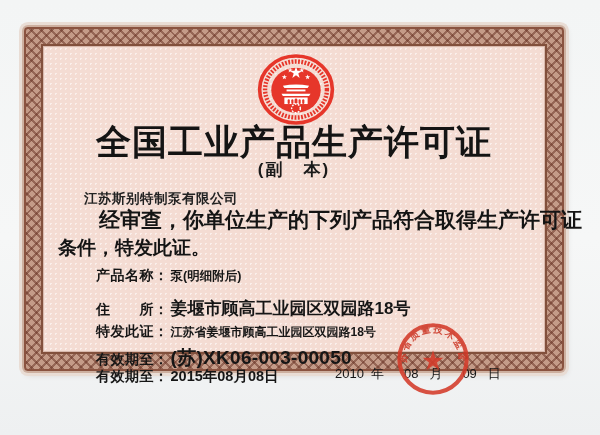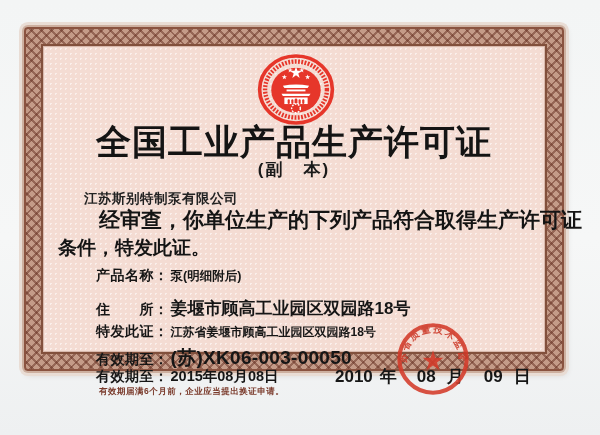--- a/index.html
+++ b/index.html
@@ -43,21 +43,21 @@
   .frow{left:53px;white-space:nowrap;color:#161616;}
   .frow .flabel{font-size:14px;font-weight:bold;letter-spacing:.5px;}
   .frow .fvalue{font-weight:bold;margin-left:2px;}
   .row0{top:220px;} .row0 .fvalue{font-size:12.5px;}
   .row1{top:251px;} .row1 .fvalue{font-size:17px;}
   .row2{top:276px;} .row2 .fvalue{font-size:12px;}
   .row3{top:299px;} .row3 .fvalue{font-size:19px;letter-spacing:.3px;}
   .row4{top:321px;text-align:right;} .row4 .fvalue{font-size:14.5px;}
   .footnote{left:56px;top:340px;font-size:8.5px;font-weight:600;color:#7a3a2b;letter-spacing:.5px;}
   .dateline{
-    left:292px;top:319px;font-size:17px;font-weight:bold;color:#161616;white-space:nowrap;
+    left:292px;top:319px;font-size:13px;font-weight:normal;color:#161616;white-space:nowrap;
   }
   .dateline span{display:inline-block;}
   .d-year{margin-right:7px;} .d-yu{margin-right:20px;} .d-month{margin-right:11px;}
   .d-mu{margin-right:20px;} .d-day{margin-right:11px;}
   .seal{left:353px;top:276px;width:74px;height:74px;opacity:.88;}
   .seal text{font-family:"Liberation Sans","DejaVu Sans",sans-serif;font-weight:bold;}
 </style>
 </head>
 <body>
 
@@ -103,21 +103,20 @@
     <div class="abs frow row2">
       <span class="flabel">特发此证：</span><span class="fvalue">江苏省姜堰市顾高工业园区双园路18号</span>
     </div>
     <div class="abs frow row3">
       <span class="flabel">有效期至：</span><span class="fvalue">(苏)XK06-003-00050</span>
     </div>
     <div class="abs frow row4">
       <span class="flabel">有效期至：</span><span class="fvalue">2015年08月08日</span>
     </div>
 
-    <div class="abs footnote">有效期届满6个月前，企业应当提出换证申请。</div>
 
     <div class="abs dateline">
       <span class="d-year">2010</span><span class="d-yu">年</span><span class="d-month">08</span><span class="d-mu">月</span><span class="d-day">09</span><span>日</span>
     </div>
 
     <svg class="abs seal" viewBox="0 0 100 100">
       <circle cx="50" cy="50" r="45.5" fill="none" stroke="#d43b2a" stroke-width="5.5"></circle>
       <use href="#star5" transform="translate(50,53) scale(1.05)" fill="#d43b2a"></use>
       <path id="sealArc" d="M16.2,62.3 A36,36 0 1 1 83.8,62.3" fill="none"></path>
       <text font-size="13" fill="#cc3726" letter-spacing="2.5">

